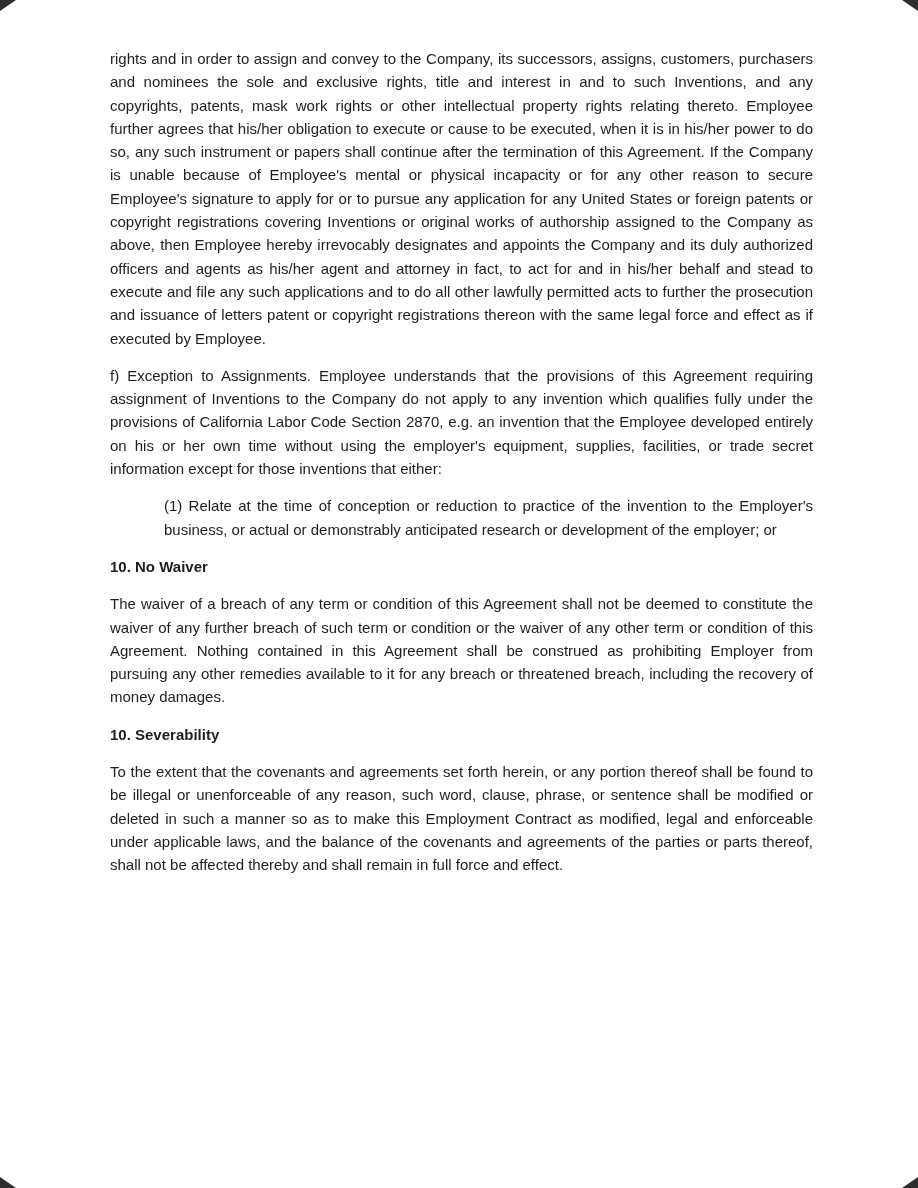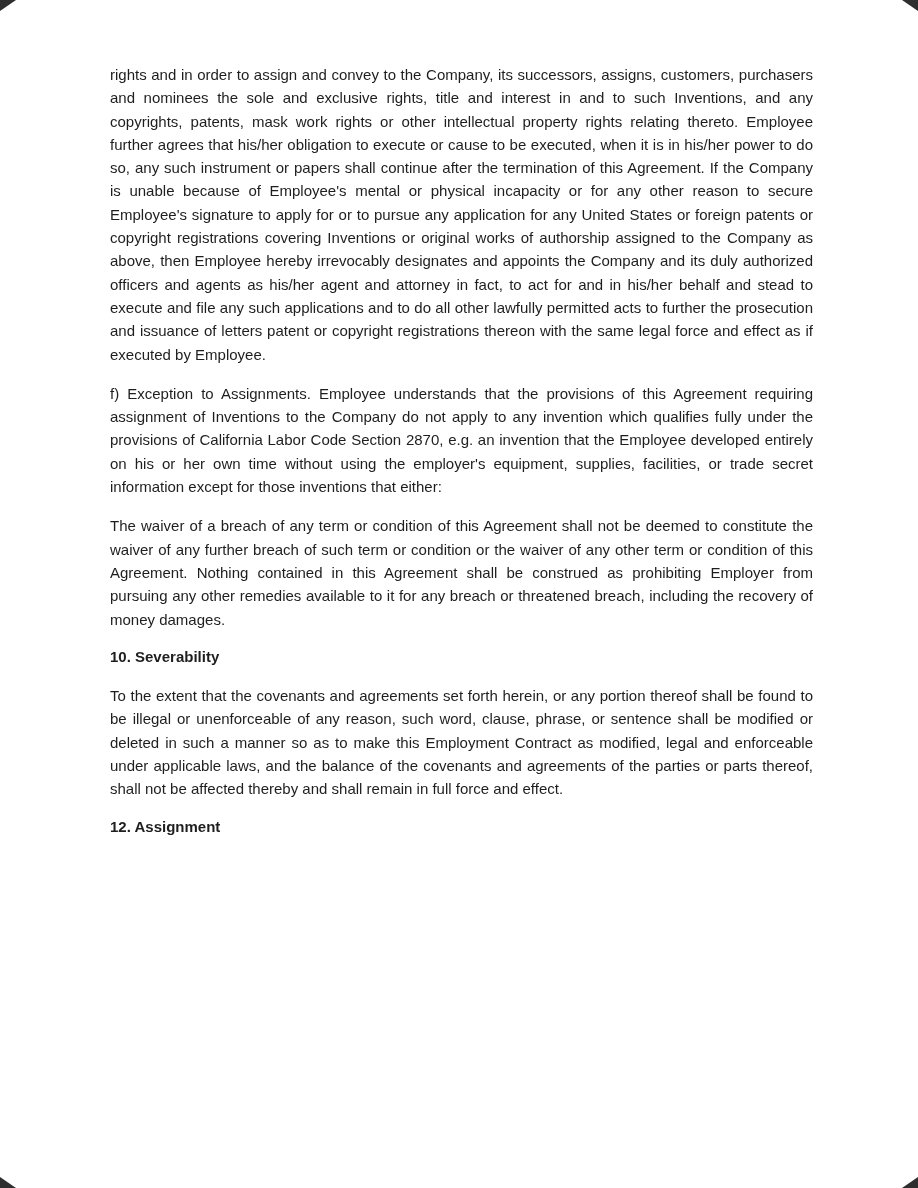--- a/index.html
+++ b/index.html
@@ -16,21 +16,21 @@
   .page-content {
     position: absolute;
     left: 110px;
     top: 47px;
     width: 703px;
     font-size: 15px;
     line-height: 23.3px;
     text-align: justify;
   }
   .para {
-    margin: 16px 0 14px 0;
+    margin: 0 0 14px 0;
   }
   .para.indented {
     margin-left: 54px;
   }
   .heading {
     font-size: 15px;
     font-weight: 700;
     text-align: left;
     margin: 0 0 14px 0;
   }
@@ -47,28 +47,29 @@
   .corner-mark.br { bottom: 0; right: 0; clip-path: polygon(100% 100%, 0 100%, 100% 0); }
 </style>
 </head>
 <body>
 
 <div class="page-content">
   <p class="para">rights and in order to assign and convey to the Company, its successors, assigns, customers, purchasers and nominees the sole and exclusive rights, title and interest in and to such Inventions, and any copyrights, patents, mask work rights or other intellectual property rights relating thereto. Employee further agrees that his/her obligation to execute or cause to be executed, when it is in his/her power to do so, any such instrument or papers shall continue after the termination of this Agreement. If the Company is unable because of Employee's mental or physical incapacity or for any other reason to secure Employee's signature to apply for or to pursue any application for any United States or foreign patents or copyright registrations covering Inventions or original works of authorship assigned to the Company as above, then Employee hereby irrevocably designates and appoints the Company and its duly authorized officers and agents as his/her agent and attorney in fact, to act for and in his/her behalf and stead to execute and file any such applications and to do all other lawfully permitted acts to further the prosecution and issuance of letters patent or copyright registrations thereon with the same legal force and effect as if executed by Employee.</p>
 
   <p class="para">f) Exception to Assignments. Employee understands that the provisions of this Agreement requiring assignment of Inventions to the Company do not apply to any invention which qualifies fully under the provisions of California Labor Code Section 2870, e.g. an invention that the Employee developed entirely on his or her own time without using the employer's equipment, supplies, facilities, or trade secret information except for those inventions that either:</p>
 
+  <p class="para indented">(1) Relate at the time of conception or reduction to practice of the invention to the Employer's business, or actual or demonstrably anticipated research or development of the employer; or</p>
 
 
+  <h2 class="heading">10. No Waiver</h2>
 
   <p class="para">The waiver of a breach of any term or condition of this Agreement shall not be deemed to constitute the waiver of any further breach of such term or condition or the waiver of any other term or condition of this Agreement. Nothing contained in this Agreement shall be construed as prohibiting Employer from pursuing any other remedies available to it for any breach or threatened breach, including the recovery of money damages.</p>
 
   <h2 class="heading">10. Severability</h2>
 
   <p class="para">To the extent that the covenants and agreements set forth herein, or any portion thereof shall be found to be illegal or unenforceable of any reason, such word, clause, phrase, or sentence shall be modified or deleted in such a manner so as to make this Employment Contract as modified, legal and enforceable under applicable laws, and the balance of the covenants and agreements of the parties or parts thereof, shall not be affected thereby and shall remain in full force and effect.</p>
 
-  <h2 class="heading">12. Assignment</h2>
 </div>
 
 <div class="corner-mark tl"></div>
 <div class="corner-mark tr"></div>
 <div class="corner-mark bl"></div>
 <div class="corner-mark br"></div>
 
 </body></html>

